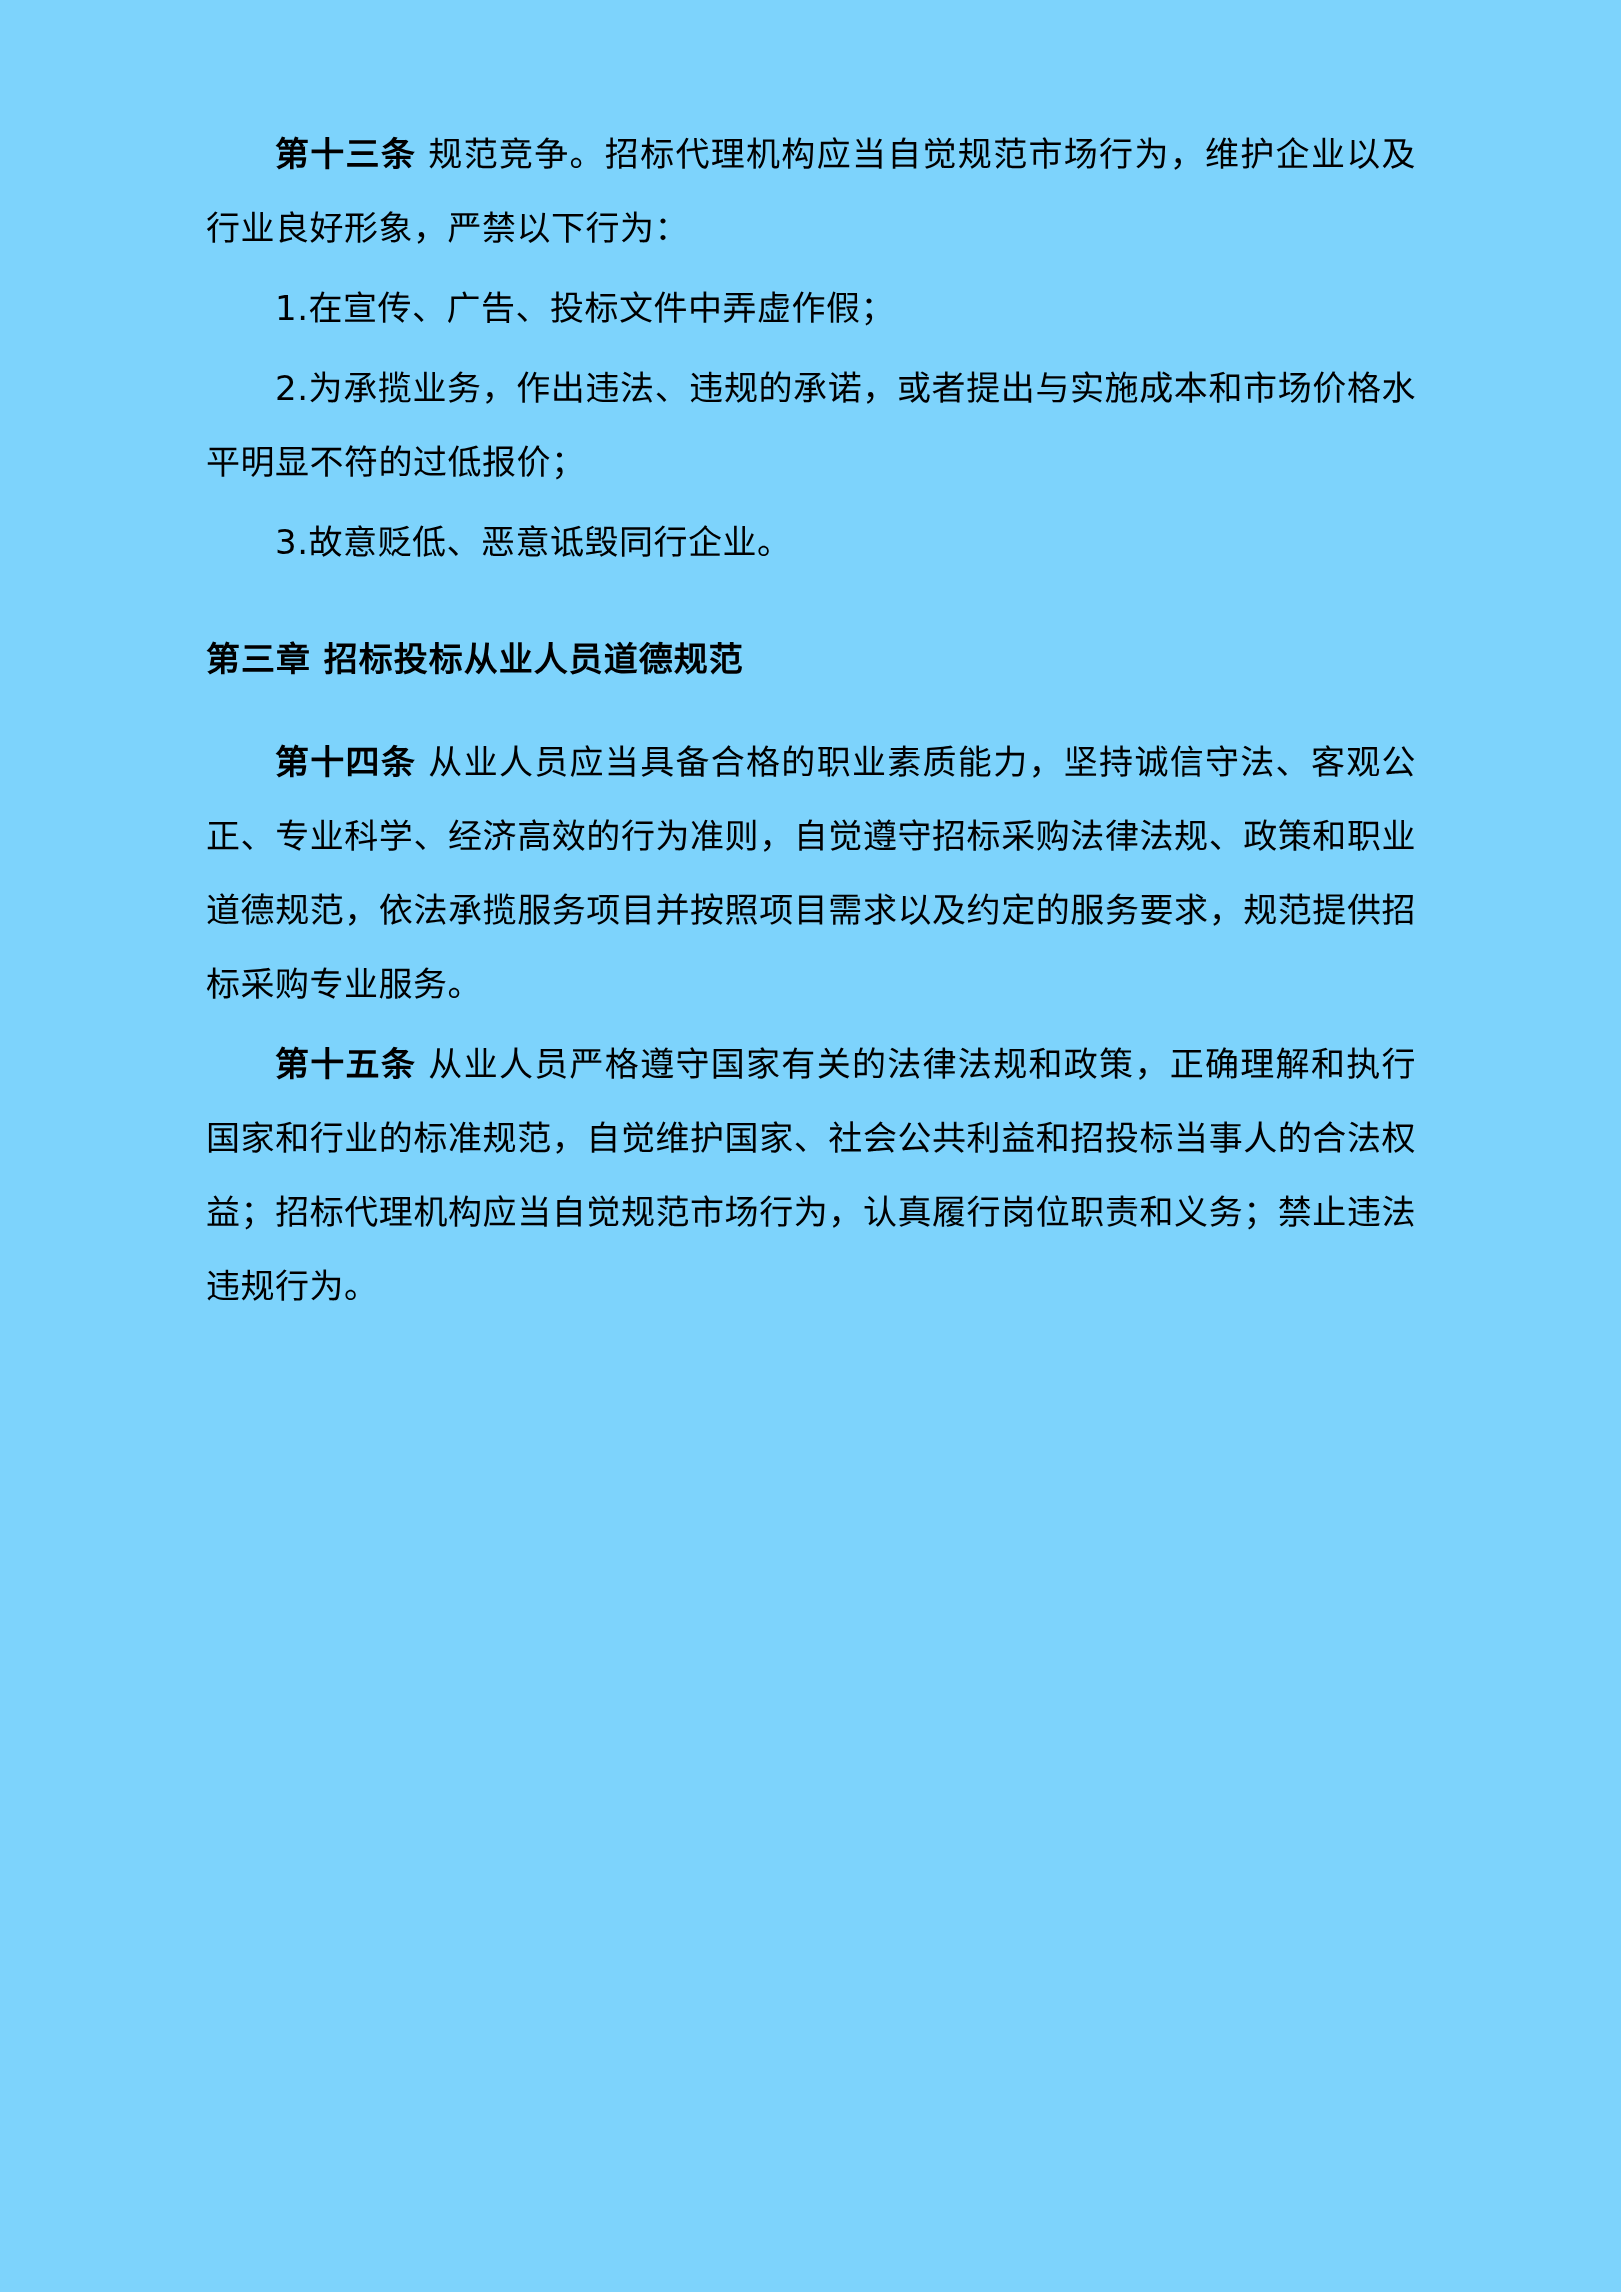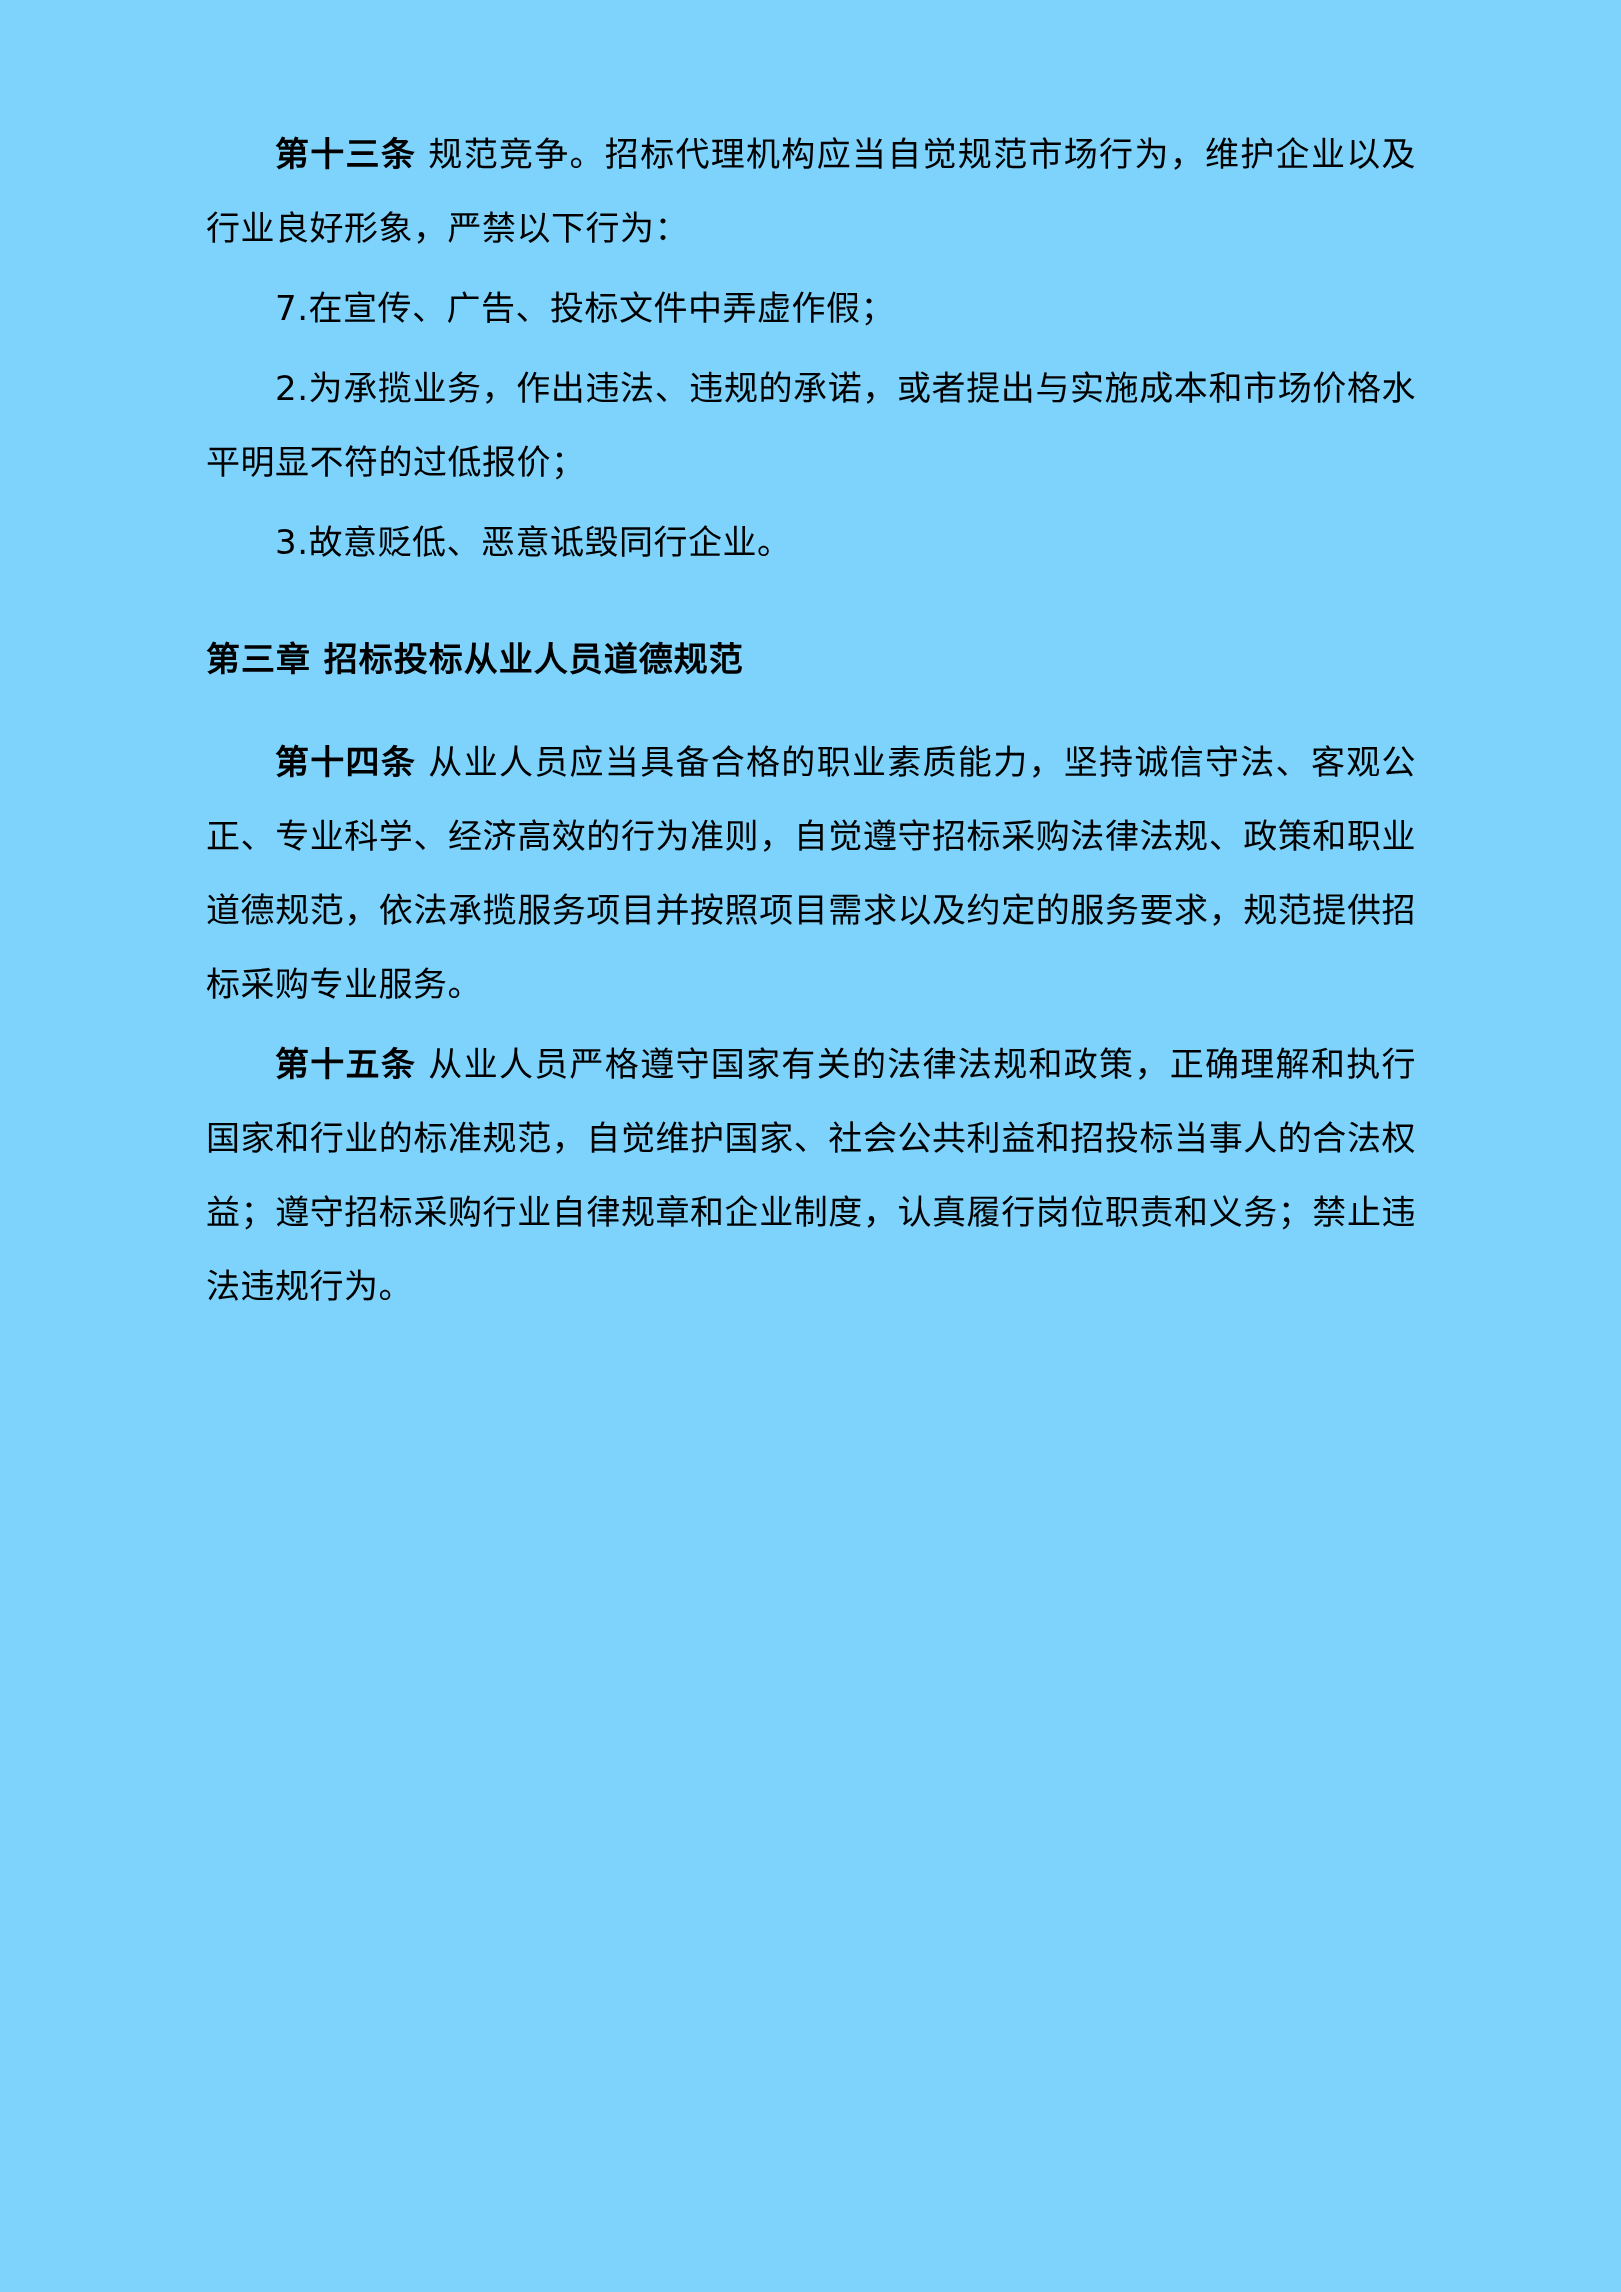--- a/index.html
+++ b/index.html
@@ -53,28 +53,28 @@
   }
 </style>
 </head>
 <body>
 
 <div class="page">
   <div class="doc-body">
 
     <p class="para indent"><span class="lead">第十三条</span><span> 规范竞争。招标代理机构应当自觉规范市场行为，维护企业以及行业良好形象，严禁以下行为：</span></p>
 
-    <p class="para sub-indent"><span>7.在宣传、广告、投标文件中弄虚作假；</span></p>
+    <p class="para sub-indent"><span>1.在宣传、广告、投标文件中弄虚作假；</span></p>
 
     <p class="para sub-indent"><span>2.为承揽业务，作出违法、违规的承诺，或者提出与实施成本和市场价格水平明显不符的过低报价；</span></p>
 
     <p class="para sub-indent"><span>3.故意贬低、恶意诋毁同行企业。</span></p>
 
     <h2 class="chapter-title">第三章  招标投标从业人员道德规范</h2>
 
     <p class="para indent"><span class="lead">第十四条</span><span> 从业人员应当具备合格的职业素质能力，坚持诚信守法、客观公正、专业科学、经济高效的行为准则，自觉遵守招标采购法律法规、政策和职业道德规范，依法承揽服务项目并按照项目需求以及约定的服务要求，规范提供招标采购专业服务。</span></p>
 
-    <p class="para indent"><span class="lead">第十五条</span><span> 从业人员严格遵守国家有关的法律法规和政策，正确理解和执行国家和行业的标准规范，自觉维护国家、社会公共利益和招投标当事人的合法权益；遵守招标采购行业自律规章和企业制度，认真履行岗位职责和义务；禁止违法违规行为。</span></p>
+    <p class="para indent"><span class="lead">第十五条</span><span> 从业人员严格遵守国家有关的法律法规和政策，正确理解和执行国家和行业的标准规范，自觉维护国家、社会公共利益和招投标当事人的合法权益；招标代理机构应当自觉规范市场行为，认真履行岗位职责和义务；禁止违法违规行为。</span></p>
 
 
   </div>
 </div>
 
 
 </body></html>

